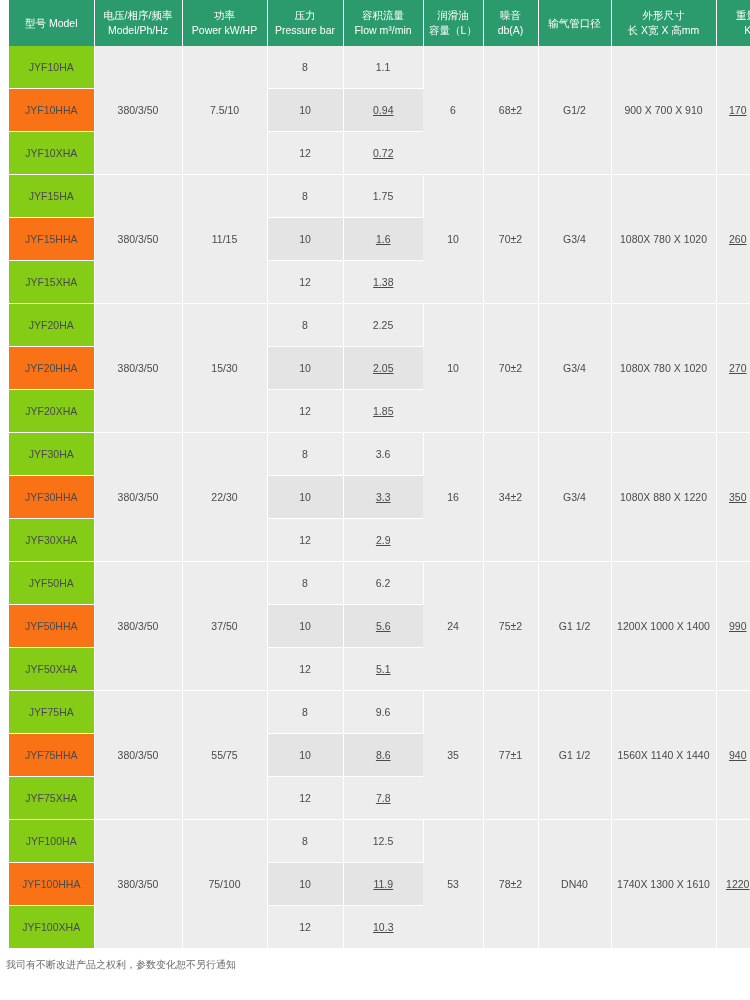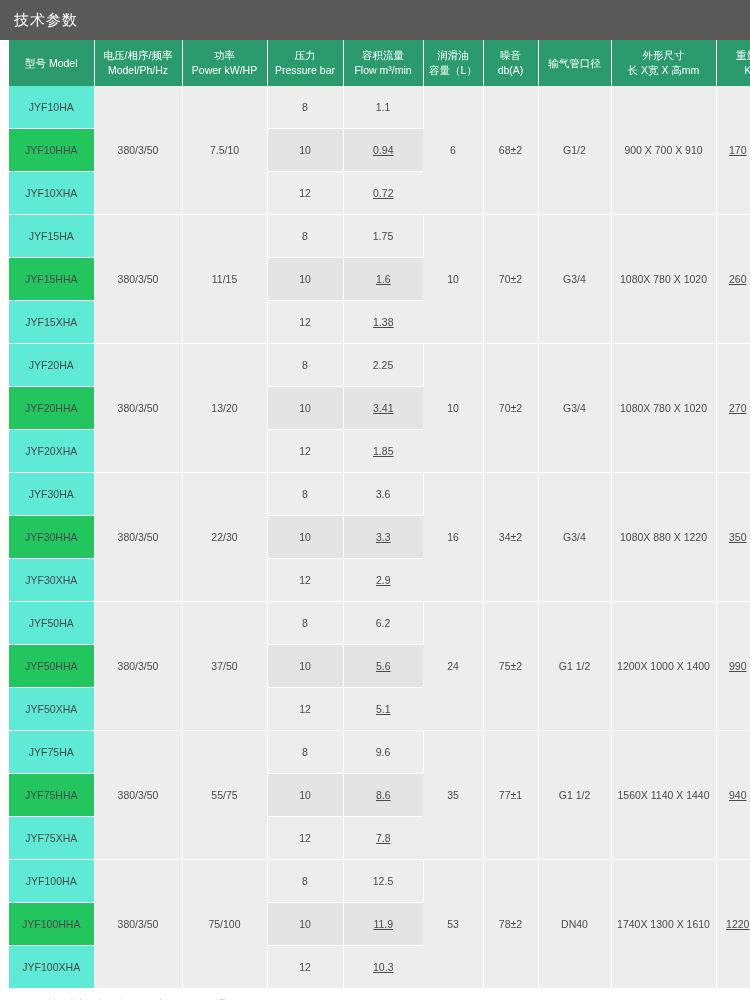--- a/index.html
+++ b/index.html
@@ -65,38 +65,35 @@
     border-right: none;
     text-decoration: underline;
   }
   td.model {
     text-align: left;
     padding-left: 12px;
     font-size: 11px;
     color: #3f3f3f;
   }
   
-  .sh-a { background: #5eead4; }
-  .sh-b { background: #22c55e; }
+  .sh-a { background: #84cc16; }
+  .sh-b { background: #f97316; }
   .sh-c { background: #ededed; }
   .sh-d { background: #e4e4e4; }
   .footer-note {
     font-size: 10px;
     color: #6b6b6b;
     padding: 9px 0 0 6px;
   }
 </style>
 </head>
 <body>
 
 <div class="page">
 
-  <div class="title-bar">
-    <span>技术参数</span>
-  </div>
 
   <table class="spec">
     <colgroup>
       <col style="width:85px">
       <col style="width:88px">
       <col style="width:85px">
       <col style="width:76px">
       <col style="width:80px">
       <col style="width:60px">
       <col style="width:55px">
@@ -187,33 +184,33 @@
           <td class="sh-d">1.6</td>
         </tr>
         <tr>
           <td class="model sh-a">JYF15XHA</td>
           <td class="sh-c">12</td>
           <td class="sh-c">1.38</td>
         </tr>
         <tr>
           <td class="model sh-a">JYF20HA</td>
           <td class="sh-c" rowspan="3">380/3/50</td>
-          <td class="sh-c" rowspan="3">13/20</td>
+          <td class="sh-c" rowspan="3">15/30</td>
           <td class="sh-c">8</td>
           <td class="sh-c">2.25</td>
           <td class="sh-c" rowspan="3">10</td>
           <td class="sh-c" rowspan="3">70±2</td>
           <td class="sh-c" rowspan="3">G3/4</td>
           <td class="sh-c" rowspan="3">1080X 780 X 1020</td>
           <td class="sh-c" rowspan="3">270</td>
         </tr>
         <tr>
           <td class="model sh-b">JYF20HHA</td>
           <td class="sh-d">10</td>
-          <td class="sh-d">3.41</td>
+          <td class="sh-d">2.05</td>
         </tr>
         <tr>
           <td class="model sh-a">JYF20XHA</td>
           <td class="sh-c">12</td>
           <td class="sh-c">1.85</td>
         </tr>
         <tr>
           <td class="model sh-a">JYF30HA</td>
           <td class="sh-c" rowspan="3">380/3/50</td>
           <td class="sh-c" rowspan="3">22/30</td>

